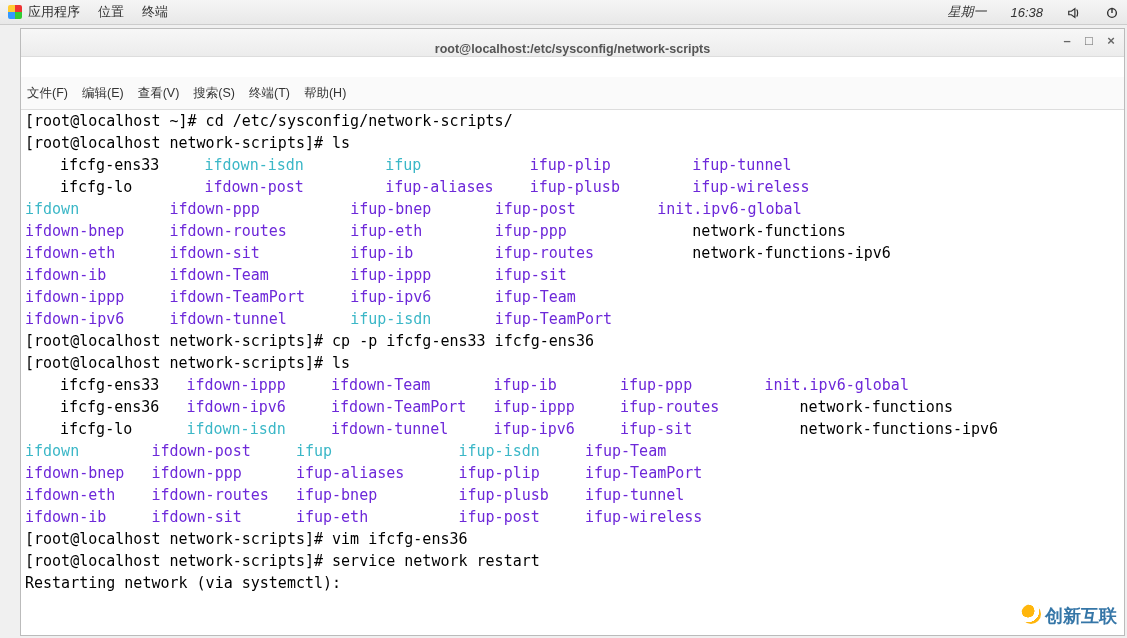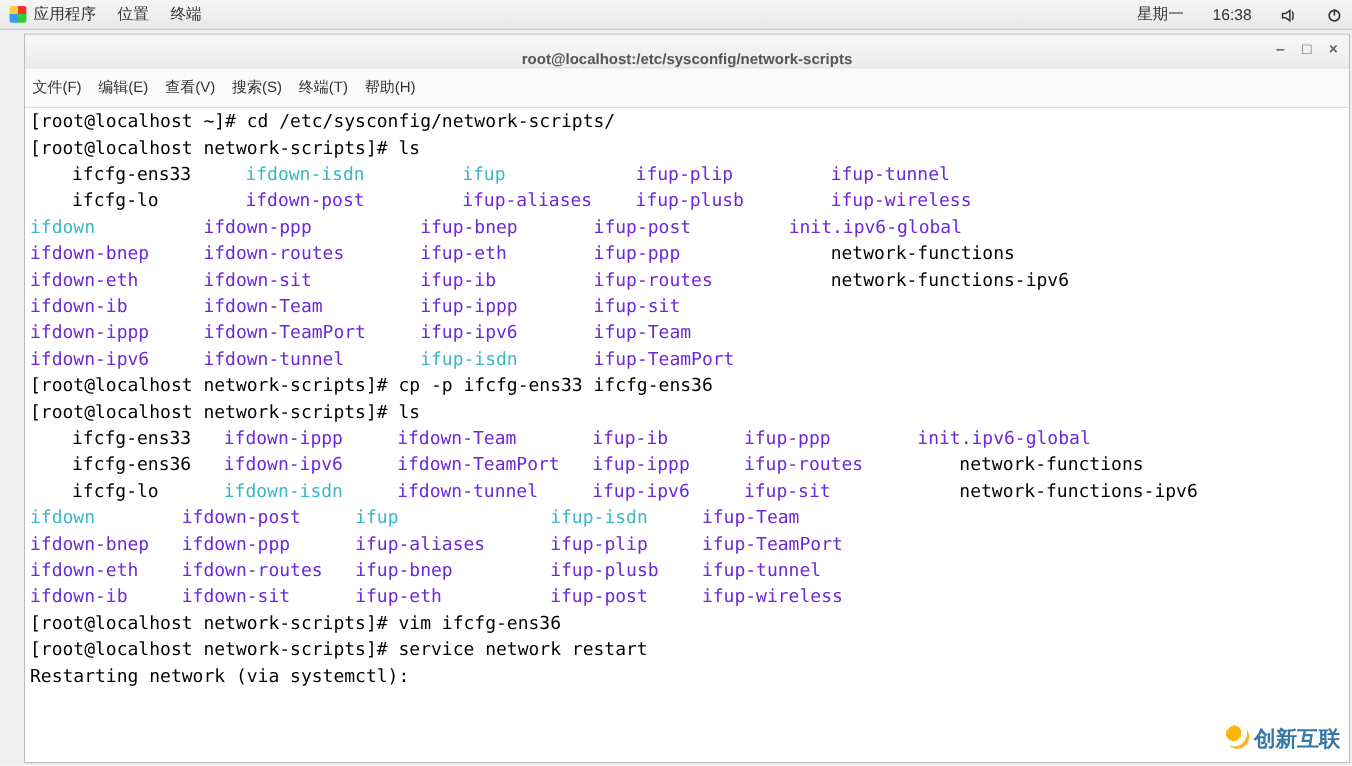--- a/index.html
+++ b/index.html
@@ -18,21 +18,21 @@
     display: flex;
     align-items: center;
     padding: 12px 8px;
     font-size: 13px;
     color: #333;
   }
   .top-panel .app-icon { width:14px; height:14px; margin-right:6px; border-radius:2px;
     background: conic-gradient(#e33 0 90deg,#3c3 90deg 180deg,#39f 180deg 270deg,#fc3 270deg 360deg);}
   .top-panel .menu-item { margin-right: 18px; cursor: pointer; }
   .top-panel .spacer { flex: 1; }
-  .top-panel .right-item { margin-left: 24px; }
+  .top-panel .right-item { margin-left: 24px; font-style: italic; }
   .sys-icon { width:14px; height:14px; display:inline-block; vertical-align:middle; }
 
   .window {
     position: absolute;
     left: 20px;
     top: 28px;
     right: 2px;
     bottom: 2px;
     background: #fff;
     border: 1px solid #bbb;
@@ -56,20 +56,21 @@
 
   .menubar {
     height: 24px;
     background: #fafafa;
     border-bottom: 1px solid #ddd;
     display: flex;
     align-items: center;
     padding: 16px 6px;
     font-size: 12.5px;
     color: #333;
+    margin-top: 20px;
   }
   .menubar .m { margin-right: 14px; cursor: pointer; }
 
   .terminal {
     flex: 1;
     background: #fff;
     color: #000;
     font-family: "DejaVu Sans Mono","Liberation Mono",Consolas,monospace;
     font-size: 15px;
     line-height: 22px;

